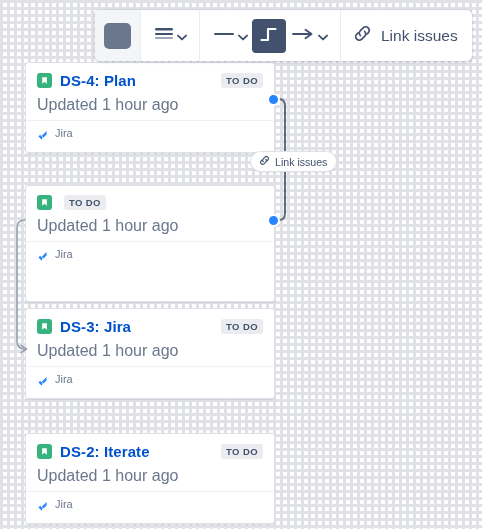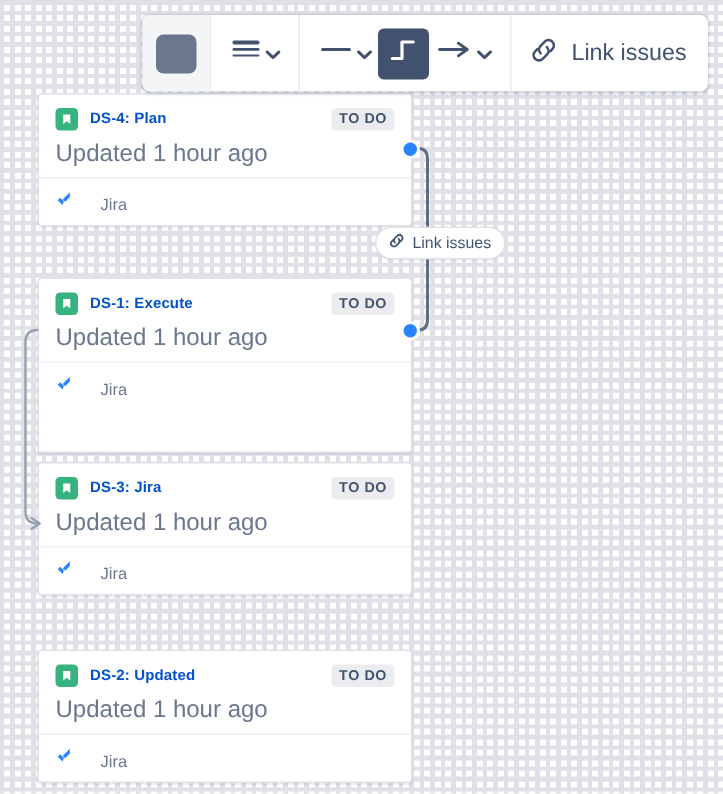--- a/index.html
+++ b/index.html
@@ -126,21 +126,21 @@
     border-radius: 3px;
     background: #36b37e;
     display: inline-flex;
     align-items: center;
     justify-content: center;
     flex: 0 0 auto;
     margin-right: 8px;
   }
   .card-title {
     color: #0052cc;
-    font-size: 10px;
+    font-size: 15px;
     font-weight: 600;
     letter-spacing: .1px;
     flex: 1 1 auto;
     white-space: nowrap;
     overflow: hidden;
     text-overflow: ellipsis;
   }
   .status-badge {
     background: #ebecf0;
     color: #42526e;
@@ -155,22 +155,22 @@
   .card-sub {
     color: #6b778c;
     font-size: 16px;
     margin-top: 7px;
     margin-left: 0;
   }
   .card-foot {
     border-top: 1px solid #f0f1f3;
     padding: 6px 11px 7px 11px;
     display: flex;
-    align-items: flex-end;
-    gap: 19px;
+    align-items: flex-start;
+    gap: 7px;
   }
   .card-foot .src-label {
     color: #6b778c;
     font-size: 11px;
   }
   .card-spacer { height: 28px; }
 
   
   .conn-layer {
     position: absolute;
@@ -347,21 +347,20 @@
   </div>
 
   <div class="card" style="top:185px">
     <div class="card-body">
       <div class="card-row">
         <span class="story-icon">
           <svg width="9" height="9" viewBox="0 0 10 10">
             <path d="M2.4 1.4 h5.2 v7.2 l-2.6 -2.1 l-2.6 2.1 z" fill="#ffffff"></path>
           </svg>
         </span>
-        <span class="card-title">DS-1: Execute</span>
         <span class="status-badge">TO DO</span>
       </div>
       <div class="card-sub">Updated 1 hour ago</div>
     </div>
     <div class="card-foot">
       <span>
         <svg width="11" height="11" viewBox="0 0 12 12">
           <path d="M10.4 1.2 L5.3 6.3 L7.1 8.1 L10.4 4.8 Z" fill="#2684ff"></path>
           <path d="M3.4 5.2 L1.6 7 L5.2 10.6 L6.1 7.9 Z" fill="#2684ff"></path>
         </svg>
@@ -396,21 +395,21 @@
   </div>
 
   <div class="card" style="top:433px">
     <div class="card-body">
       <div class="card-row">
         <span class="story-icon">
           <svg width="9" height="9" viewBox="0 0 10 10">
             <path d="M2.4 1.4 h5.2 v7.2 l-2.6 -2.1 l-2.6 2.1 z" fill="#ffffff"></path>
           </svg>
         </span>
-        <span class="card-title">DS-2: Updated</span>
+        <span class="card-title">DS-2: Iterate</span>
         <span class="status-badge">TO DO</span>
       </div>
       <div class="card-sub">Updated 1 hour ago</div>
     </div>
     <div class="card-foot">
       <span>
         <svg width="11" height="11" viewBox="0 0 12 12">
           <path d="M10.4 1.2 L5.3 6.3 L7.1 8.1 L10.4 4.8 Z" fill="#2684ff"></path>
           <path d="M3.4 5.2 L1.6 7 L5.2 10.6 L6.1 7.9 Z" fill="#2684ff"></path>
         </svg>

